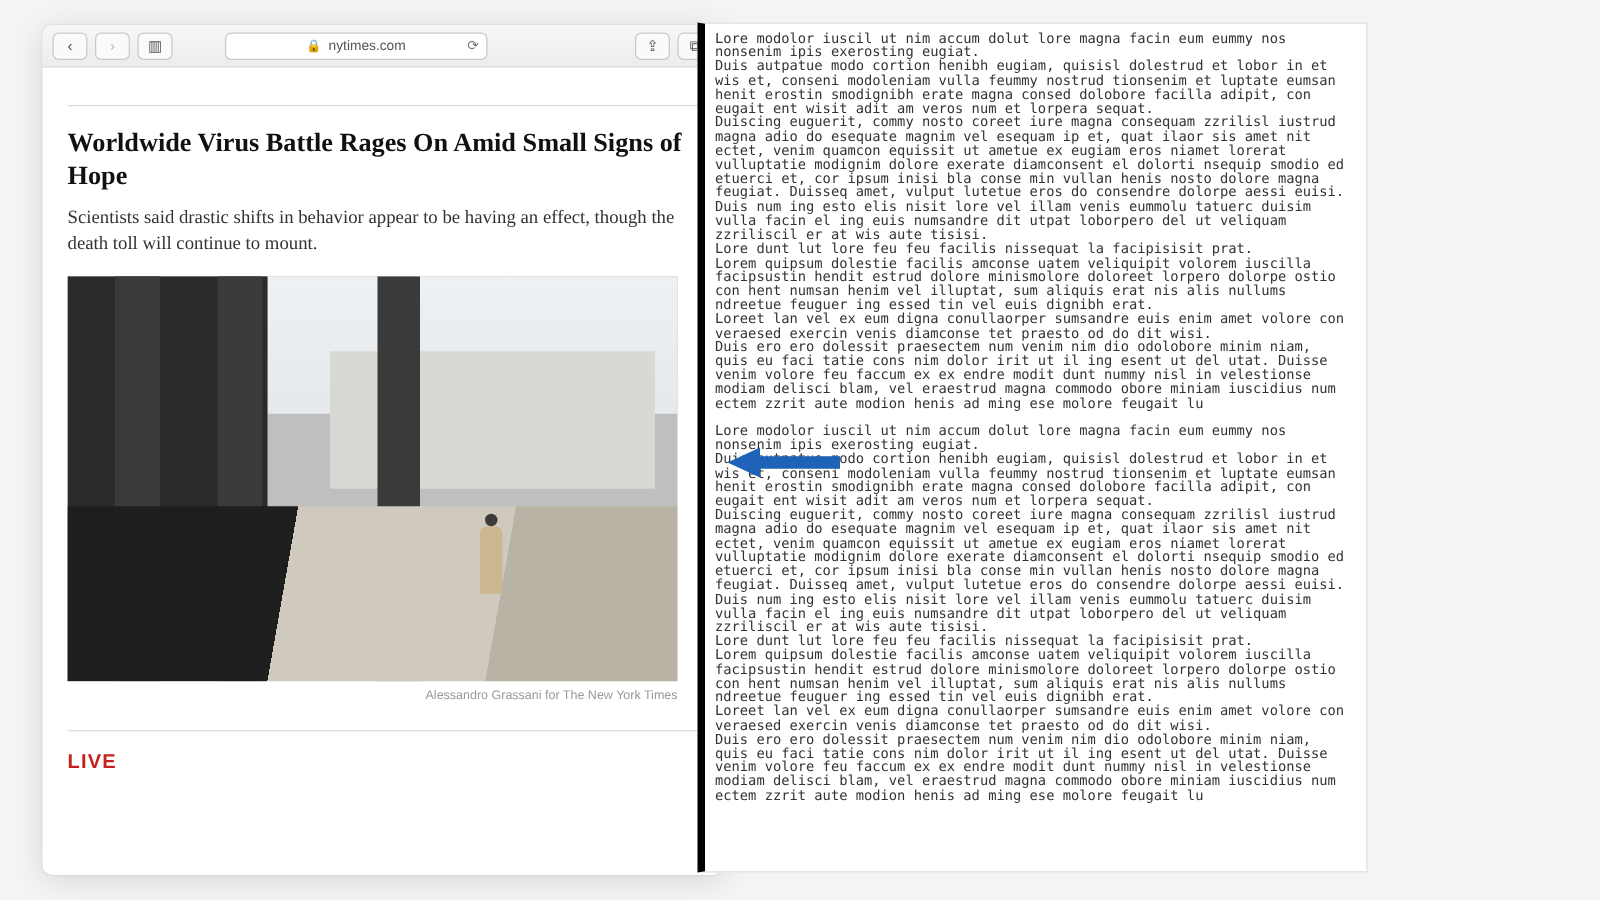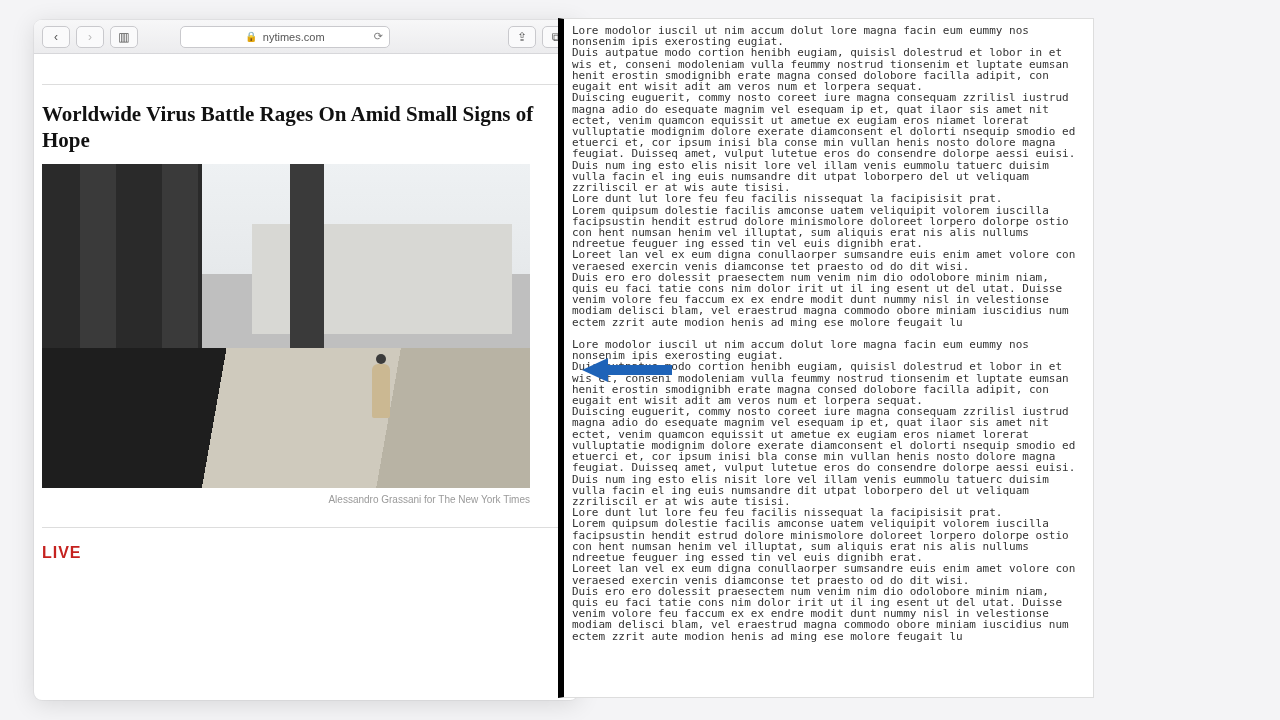--- a/index.html
+++ b/index.html
@@ -65,21 +65,21 @@
   }
   .newtab {
     width: 28px; display: flex; align-items: center; justify-content: center;
     color: #666; font-size: 14px;
     background: #efeff1;
   }
   .content {
     height: calc(100% - 60px);
     overflow-y: hidden;
     position: relative;
-    padding: 0 8px;
+    padding: 0 20px;
   }
   .scrollthumb {
     position: absolute; right: 2px; top: 14px; width: 6px; height: 70px;
     background: rgba(0,0,0,0.22); border-radius: 3px;
   }
   .article { padding-top: 18px; }
   .rule { border: none; border-top: 1px solid #ddd; margin: 12px 0 16px; }
   .headline {
     font-family: Georgia, "Times New Roman", serif;
     font-weight: 700;
@@ -166,20 +166,21 @@
       </div>
       <div class="grow"></div>
       <div class="tb-btn">⇪</div>
       <div class="tb-btn">⧉</div>
     </div>
     <div class="content">
       <div class="scrollthumb"></div>
       <div class="article">
         <hr class="rule">
         <div class="headline">Worldwide Virus Battle Rages On Amid Small Signs of Hope</div>
+        <div class="dek">Scientists said drastic shifts in behavior appear to be having an effect, though the death toll will continue to mount.</div>
         <div class="photo">
           <div class="sky"></div>
             <div class="bldg"></div>
           <div class="shadowL"></div>
           <div class="col c1"></div>
             <div class="col c2"></div>
             <div class="col c3"></div>
           <div class="floor"></div>
           <div class="person"></div>
             <div class="head"></div>

